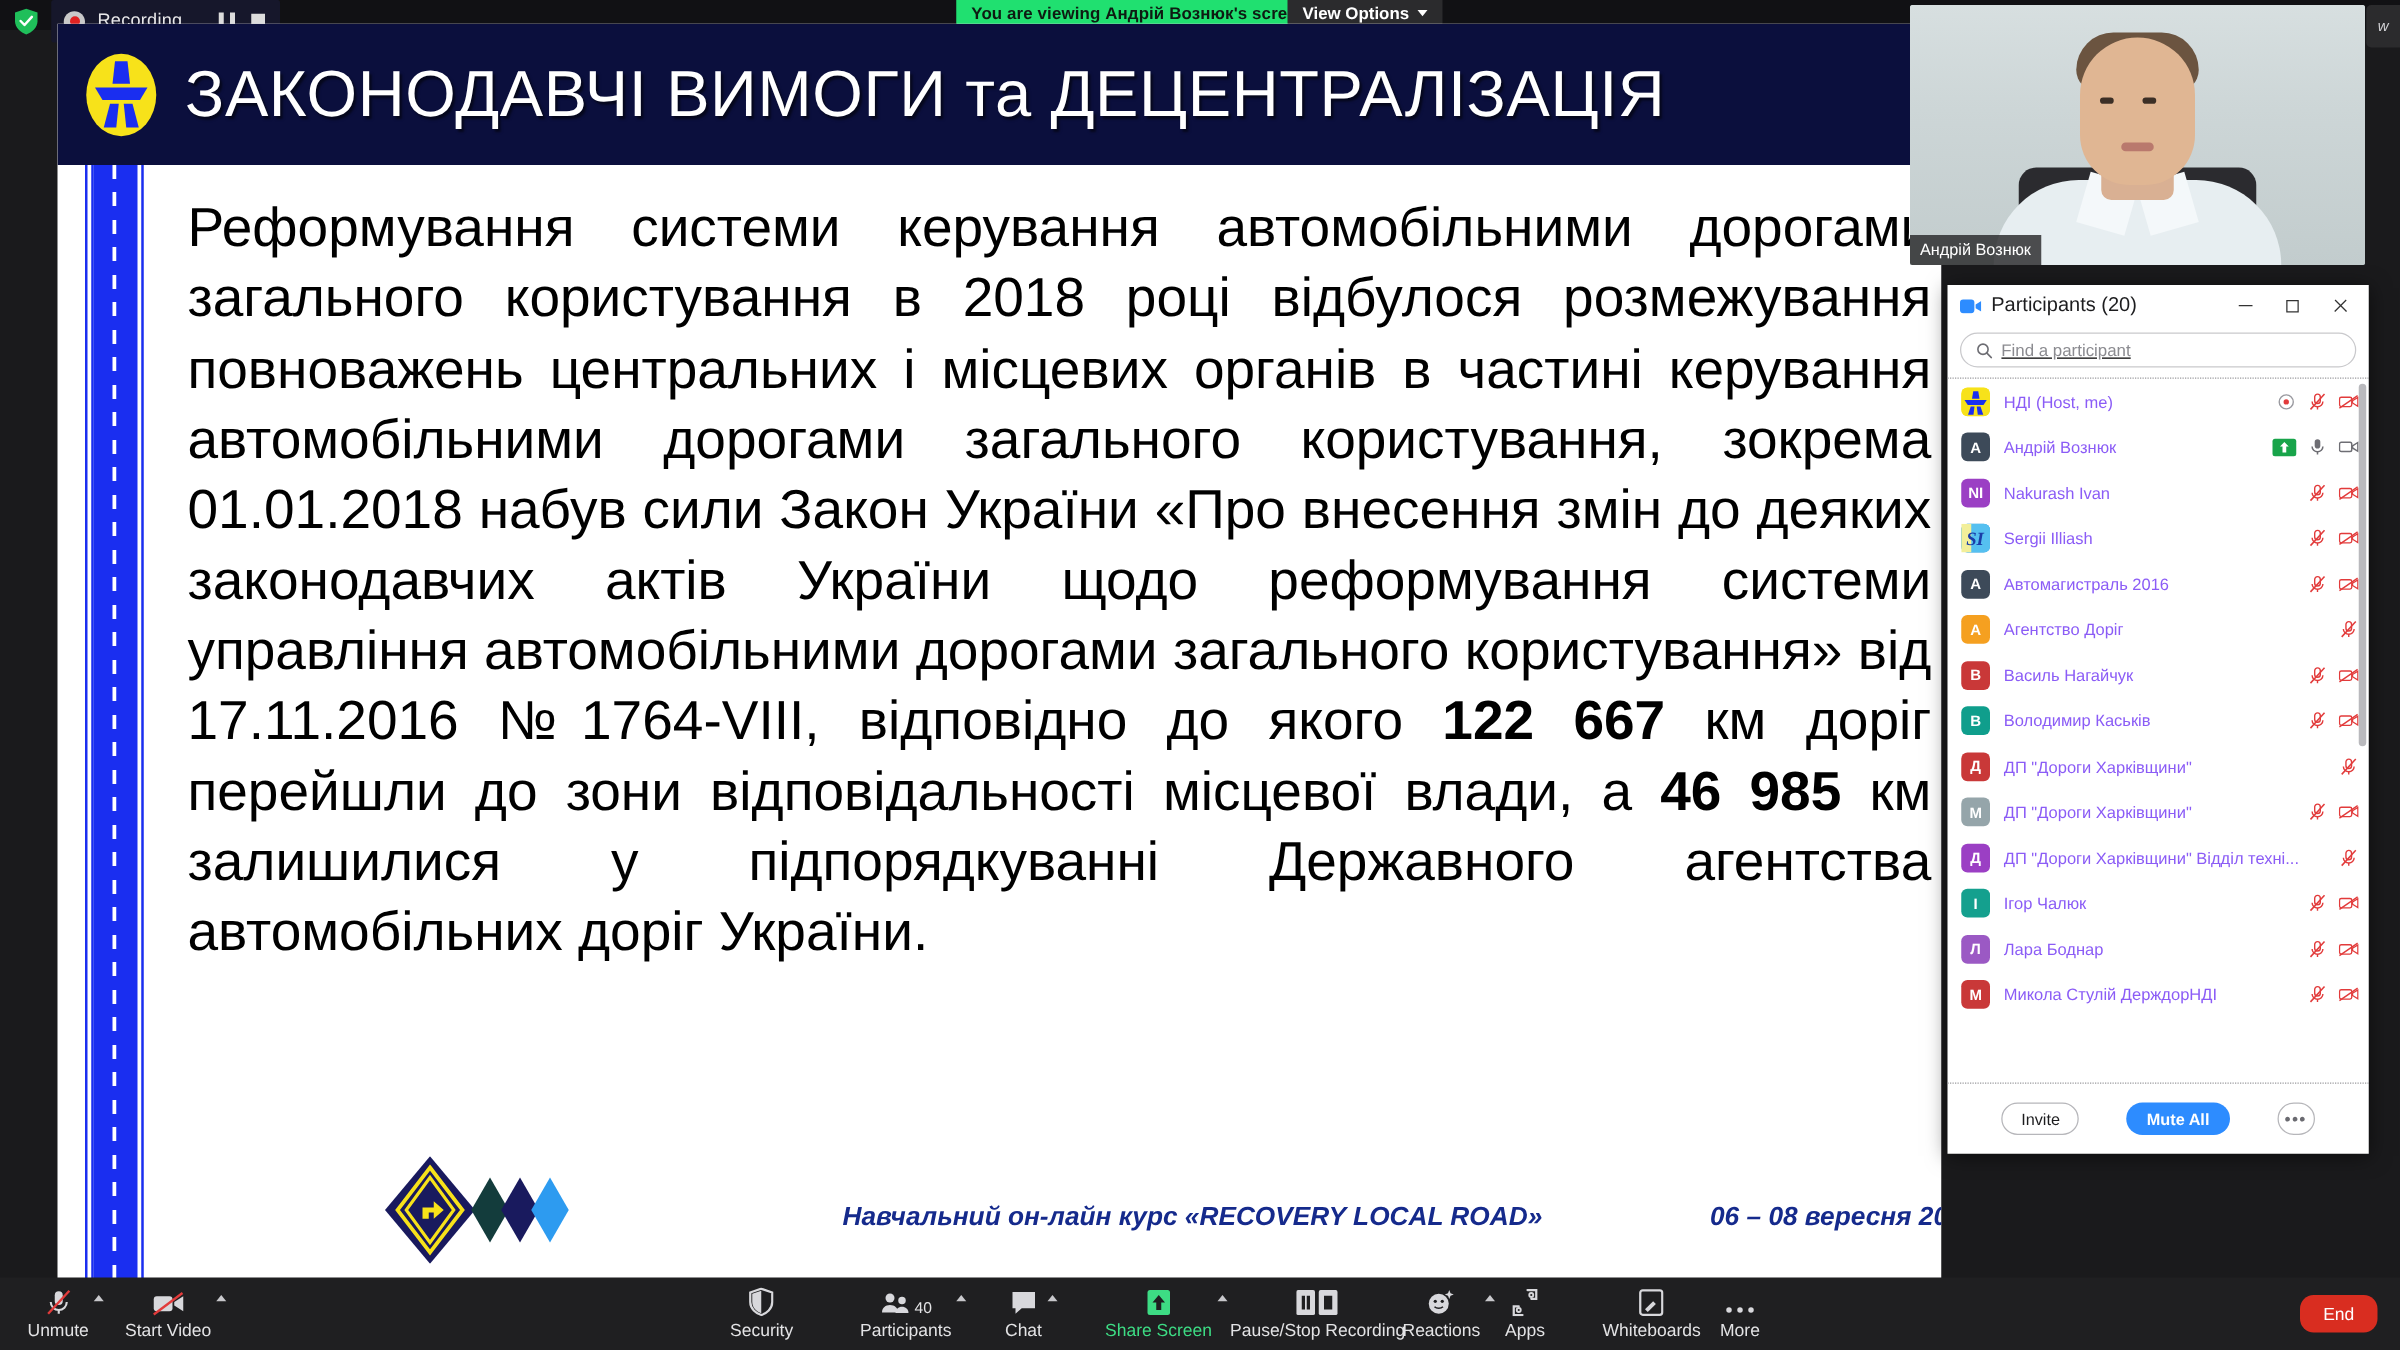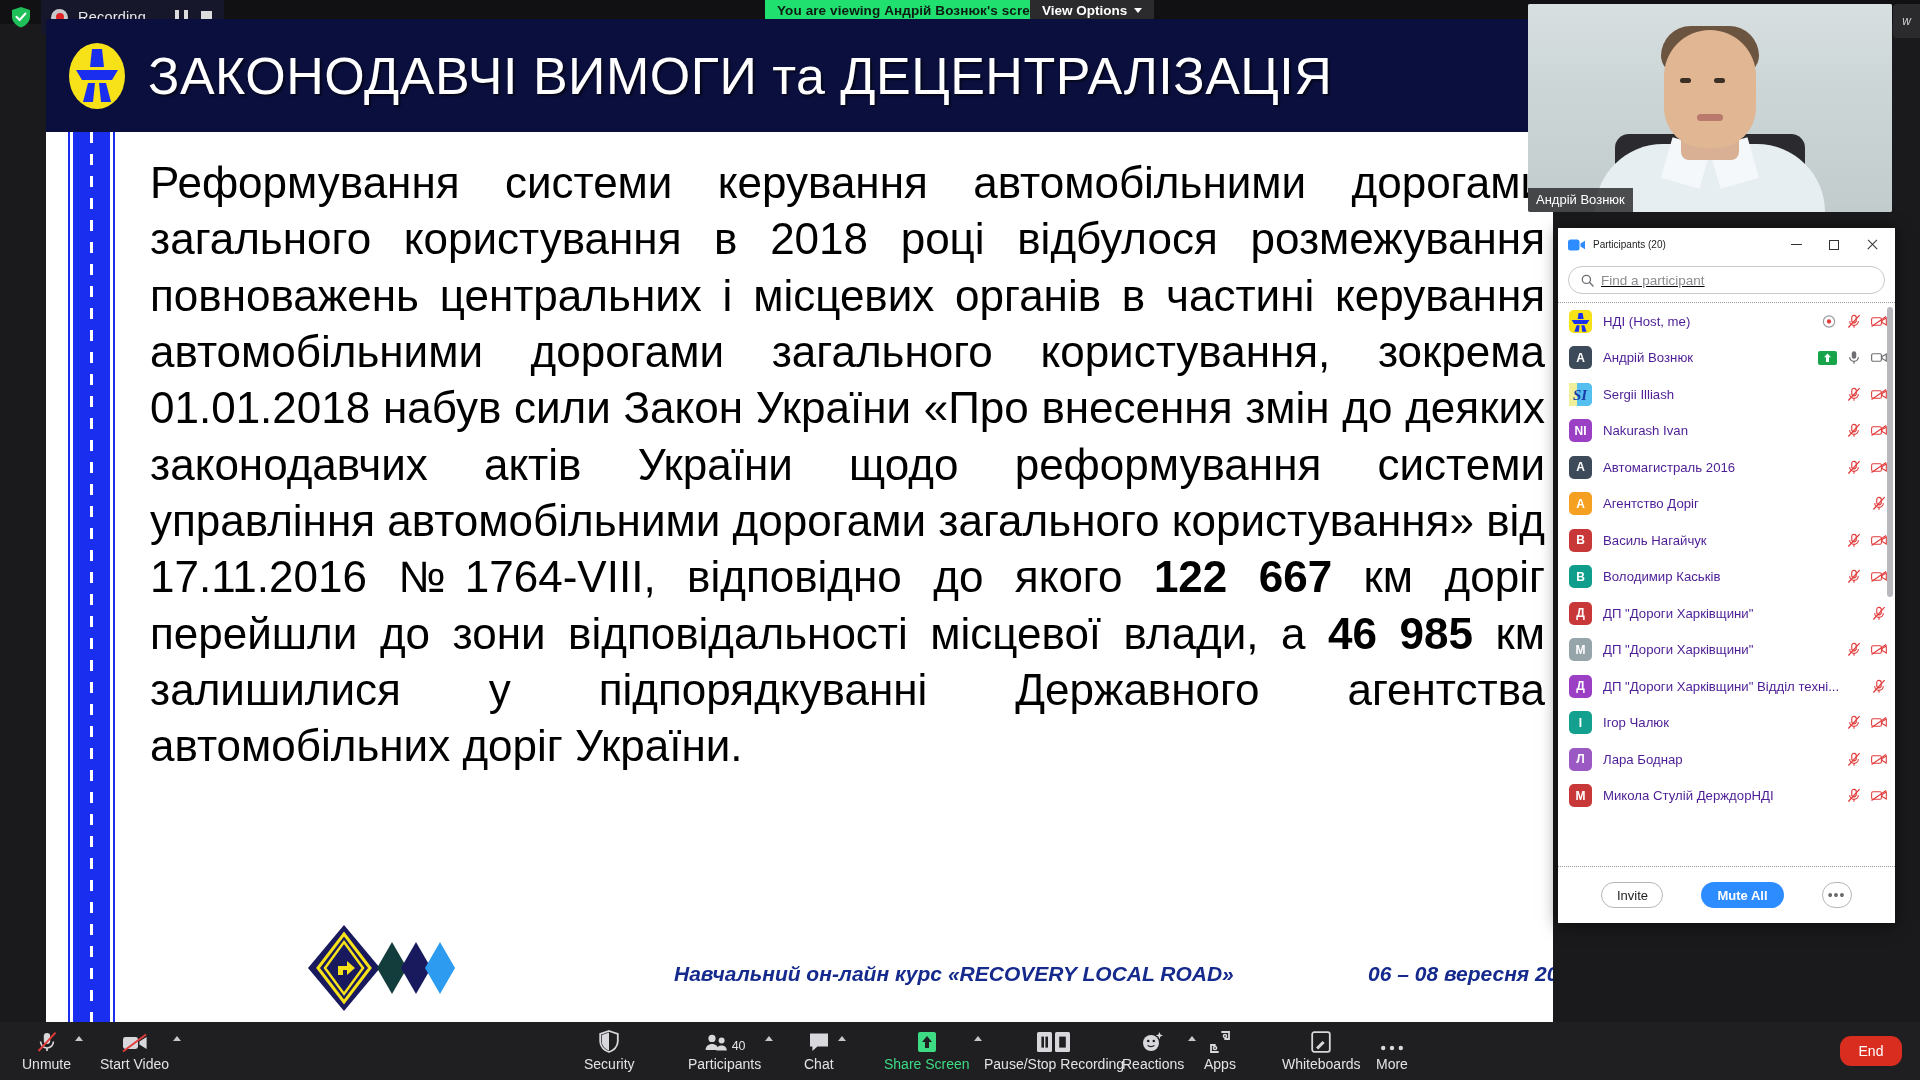--- a/index.html
+++ b/index.html
@@ -169,21 +169,21 @@
   .panel {
     position: absolute; left: 1558px; top: 228px; width: 337px; height: 695px;
     background: #ffffff; box-shadow: 0 2px 16px rgba(0,0,0,.55);
     display: flex; flex-direction: column;
   }
   .panel-title {
     height: 34px; display: flex; align-items: center; gap: 8px;
     padding: 0 8px 0 10px; border-bottom: 1px solid transparent;
   }
   .panel-cam-ico { width: 17px; height: 12px; flex: none; }
-  .panel-title-text { font-size: 10px; color: #1d1d1f; flex: 1; }
+  .panel-title-text { font-size: 16px; color: #1d1d1f; flex: 1; }
   .win-btn {
     width: 30px; height: 26px; display: flex; align-items: center; justify-content: center;
     color: #333; font-size: 13px;
   }
   .win-min { width: 11px; height: 1px; background: #333; }
   .win-max { width: 10px; height: 10px; border: 1.4px solid #333; }
   .win-close { position: relative; width: 13px; height: 13px; }
   .win-close::before, .win-close::after {
     content:""; position: absolute; left: 0; top: 6px; width: 13px; height: 1.4px; background: #333;
   }
@@ -209,21 +209,21 @@
   .prow {
     height: 36.5px; display: flex; align-items: center; gap: 11px; padding: 0 8px 0 11px;
   }
   .avatar {
     width: 23px; height: 23px; border-radius: 5px; flex: none;
     display: flex; align-items: center; justify-content: center;
     color: #fff; font-size: 12px; font-weight: bold;
   }
   .avatar.host-logo { background: #f7e21a; border-radius: 5px; overflow: hidden; }
   .pname {
-    flex: 1; font-size: 13.2px; color: #4c1d95; white-space: nowrap;
+    flex: 1; font-size: 13.2px; color: #8b5cf6; white-space: nowrap;
     overflow: hidden; text-overflow: ellipsis;
   }
   .picons { display: flex; align-items: center; gap: 9px; flex: none; }
   .ico { width: 16px; height: 15px; flex: none; }
 
   .green-chip {
     width: 19px; height: 14px; background: #18a44a; border-radius: 2px;
     display: flex; align-items: center; justify-content: center; flex: none;
   }
 
@@ -442,20 +442,37 @@
     <path d="M3.4 7.6 a4.6 4.6 0 0 0 9.2 0" fill="none" stroke="#6e6e74" stroke-width="1.3"></path>
     <line x1="8" y1="12.2" x2="8" y2="14.6" stroke="#6e6e74" stroke-width="1.3"></line>
   </svg>
             <svg class="ico" viewBox="0 0 18 14">
     <rect x="0.7" y="2.8" width="11" height="8.4" rx="1.6" fill="none" stroke="#6e6e74" stroke-width="1.3"></rect>
     <path d="M12.4 6 L17.2 3 V11 L12.4 8 Z" fill="none" stroke="#6e6e74" stroke-width="1.3"></path>
   </svg>
           </div>
         </div>
         <div class="prow">
+          <div class="avatar" style="background: rgb(155, 63, 196);">NI</div>
+          <div class="pname">Nakurash Ivan</div>
+          <div class="picons">
+            <svg class="ico" viewBox="0 0 16 16">
+    <rect x="5.6" y="1.4" width="4.8" height="8" rx="2.4" fill="none" stroke="#e23b3b" stroke-width="1.2"></rect>
+    <path d="M3.4 7.6 a4.6 4.6 0 0 0 9.2 0" fill="none" stroke="#e23b3b" stroke-width="1.2"></path>
+    <line x1="8" y1="12.2" x2="8" y2="14.6" stroke="#e23b3b" stroke-width="1.2"></line>
+    <line x1="2" y1="14.4" x2="14" y2="1.2" stroke="#e23b3b" stroke-width="1.3"></line>
+  </svg>
+            <svg class="ico" viewBox="0 0 18 14">
+    <rect x="0.7" y="2.8" width="11" height="8.4" rx="1.6" fill="none" stroke="#e23b3b" stroke-width="1.2"></rect>
+    <path d="M12.4 6 L17.2 3 V11 L12.4 8 Z" fill="none" stroke="#e23b3b" stroke-width="1.2"></path>
+    <line x1="0.6" y1="12.6" x2="17" y2="1.4" stroke="#e23b3b" stroke-width="1.3"></line>
+  </svg>
+          </div>
+        </div>
+        <div class="prow">
           <div class="avatar" style="background: rgb(43, 159, 224);">
             <svg width="23" height="23" viewBox="0 0 23 23">
       <rect width="23" height="23" rx="5" fill="#55c0f0"></rect>
       <rect x="0" y="0" width="8" height="23" fill="#f2ef9a"></rect>
       <text x="11" y="17" font-family="Liberation Serif, serif" font-style="italic" font-weight="bold" font-size="15" fill="#1a3da8" text-anchor="middle">SI</text>
             </svg>
           </div>
           <div class="pname">Sergii Illiash</div>
           <div class="picons">
             <svg class="ico" viewBox="0 0 16 16">
@@ -465,37 +482,20 @@
     <line x1="2" y1="14.4" x2="14" y2="1.2" stroke="#e23b3b" stroke-width="1.3"></line>
   </svg>
             <svg class="ico" viewBox="0 0 18 14">
     <rect x="0.7" y="2.8" width="11" height="8.4" rx="1.6" fill="none" stroke="#e23b3b" stroke-width="1.2"></rect>
     <path d="M12.4 6 L17.2 3 V11 L12.4 8 Z" fill="none" stroke="#e23b3b" stroke-width="1.2"></path>
     <line x1="0.6" y1="12.6" x2="17" y2="1.4" stroke="#e23b3b" stroke-width="1.3"></line>
   </svg>
           </div>
         </div>
         <div class="prow">
-          <div class="avatar" style="background: rgb(155, 63, 196);">NI</div>
-          <div class="pname">Nakurash Ivan</div>
-          <div class="picons">
-            <svg class="ico" viewBox="0 0 16 16">
-    <rect x="5.6" y="1.4" width="4.8" height="8" rx="2.4" fill="none" stroke="#e23b3b" stroke-width="1.2"></rect>
-    <path d="M3.4 7.6 a4.6 4.6 0 0 0 9.2 0" fill="none" stroke="#e23b3b" stroke-width="1.2"></path>
-    <line x1="8" y1="12.2" x2="8" y2="14.6" stroke="#e23b3b" stroke-width="1.2"></line>
-    <line x1="2" y1="14.4" x2="14" y2="1.2" stroke="#e23b3b" stroke-width="1.3"></line>
-  </svg>
-            <svg class="ico" viewBox="0 0 18 14">
-    <rect x="0.7" y="2.8" width="11" height="8.4" rx="1.6" fill="none" stroke="#e23b3b" stroke-width="1.2"></rect>
-    <path d="M12.4 6 L17.2 3 V11 L12.4 8 Z" fill="none" stroke="#e23b3b" stroke-width="1.2"></path>
-    <line x1="0.6" y1="12.6" x2="17" y2="1.4" stroke="#e23b3b" stroke-width="1.3"></line>
-  </svg>
-          </div>
-        </div>
-        <div class="prow">
           <div class="avatar" style="background: rgb(61, 74, 89);">А</div>
           <div class="pname">Автомагистраль 2016</div>
           <div class="picons">
             <svg class="ico" viewBox="0 0 16 16">
     <rect x="5.6" y="1.4" width="4.8" height="8" rx="2.4" fill="none" stroke="#e23b3b" stroke-width="1.2"></rect>
     <path d="M3.4 7.6 a4.6 4.6 0 0 0 9.2 0" fill="none" stroke="#e23b3b" stroke-width="1.2"></path>
     <line x1="8" y1="12.2" x2="8" y2="14.6" stroke="#e23b3b" stroke-width="1.2"></line>
     <line x1="2" y1="14.4" x2="14" y2="1.2" stroke="#e23b3b" stroke-width="1.3"></line>
   </svg>
             <svg class="ico" viewBox="0 0 18 14">

